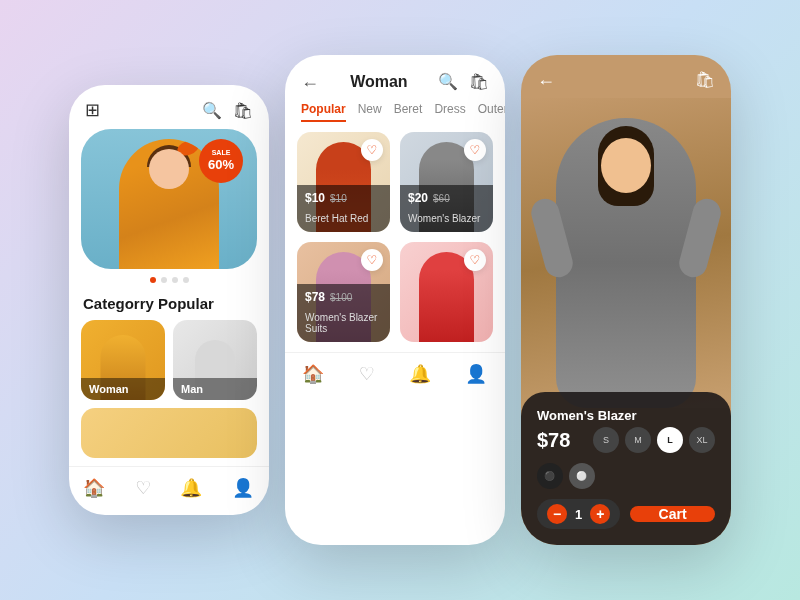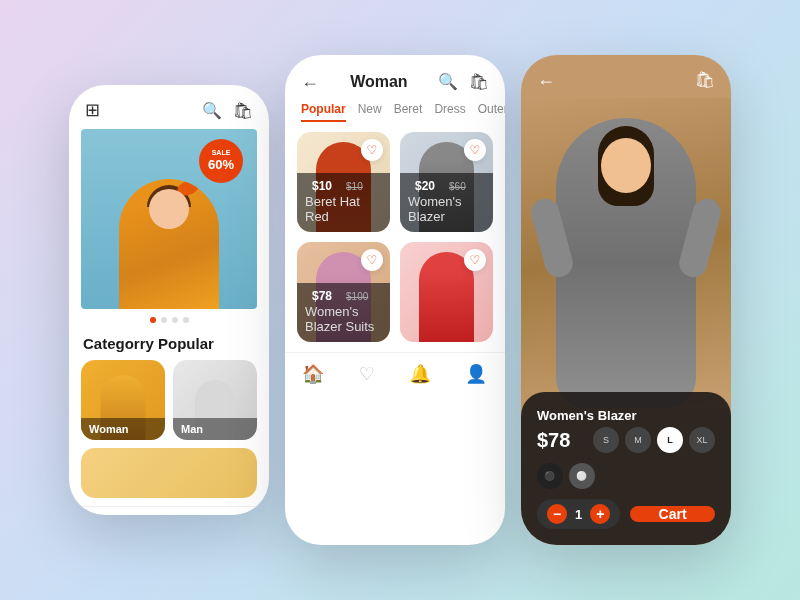--- a/index.html
+++ b/index.html
@@ -35,22 +35,22 @@
       justify-content: space-between;
       align-items: center;
       padding: 14px 16px 8px;
     }
     .p1-grid-icon { font-size: 18px; color: #333; }
     .p1-header-icons { display: flex; gap: 10px; font-size: 16px; color: #333; }
 
     .p1-banner {
       margin: 0 12px;
       background: #0ea5e9;
-      border-radius: 4px;
-      height: 180px;
+      border-radius: 30px;
+      height: 140px;
       position: relative;
       overflow: hidden;
       display: flex;
       align-items: flex-end;
     }
     .p1-banner-figure {
       width: 100%;
       height: 100%;
       background: linear-gradient(180deg, #87c4d8 0%, #6ab0c8 100%);
       display: flex;
@@ -273,24 +273,24 @@
       box-shadow: 0 2px 6px rgba(0,0,0,0.1);
     }
     .prod-info {
       padding: 6px 8px 8px;
       background: rgba(0,0,0,0.55);
       position: absolute;
       bottom: 0;
       left: 0;
       right: 0;
     }
-    .prod-price-row { display: flex; align-items: center; gap: 14px; margin-left: 7px; }
+    .prod-price-row { display: flex; align-items: center; gap: 5px; }
     .prod-price { font-size: 12px; font-weight: 700; color: white; }
     .prod-orig { font-size: 10px; color: #aaa; text-decoration: line-through; }
-    .prod-name { font-size: 13px; color: #ddd; margin-top: 1px; }
+    .prod-name { font-size: 10px; color: #ddd; margin-top: 8px; }
 
     .p2-bottom-nav {
       display: flex;
       justify-content: space-around;
       align-items: center;
       padding: 10px 0 12px;
       margin-top: 10px;
       border-top: 1px solid #f0f0f0;
     }
 

